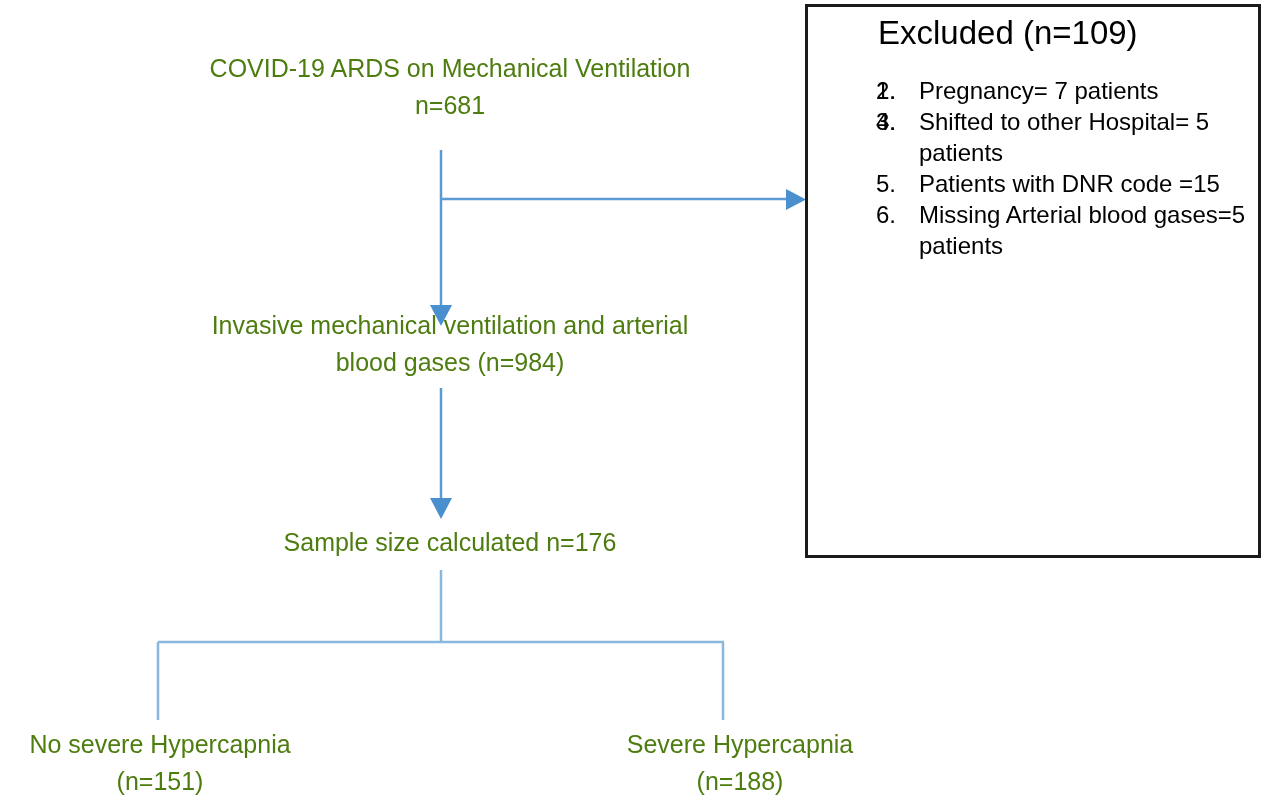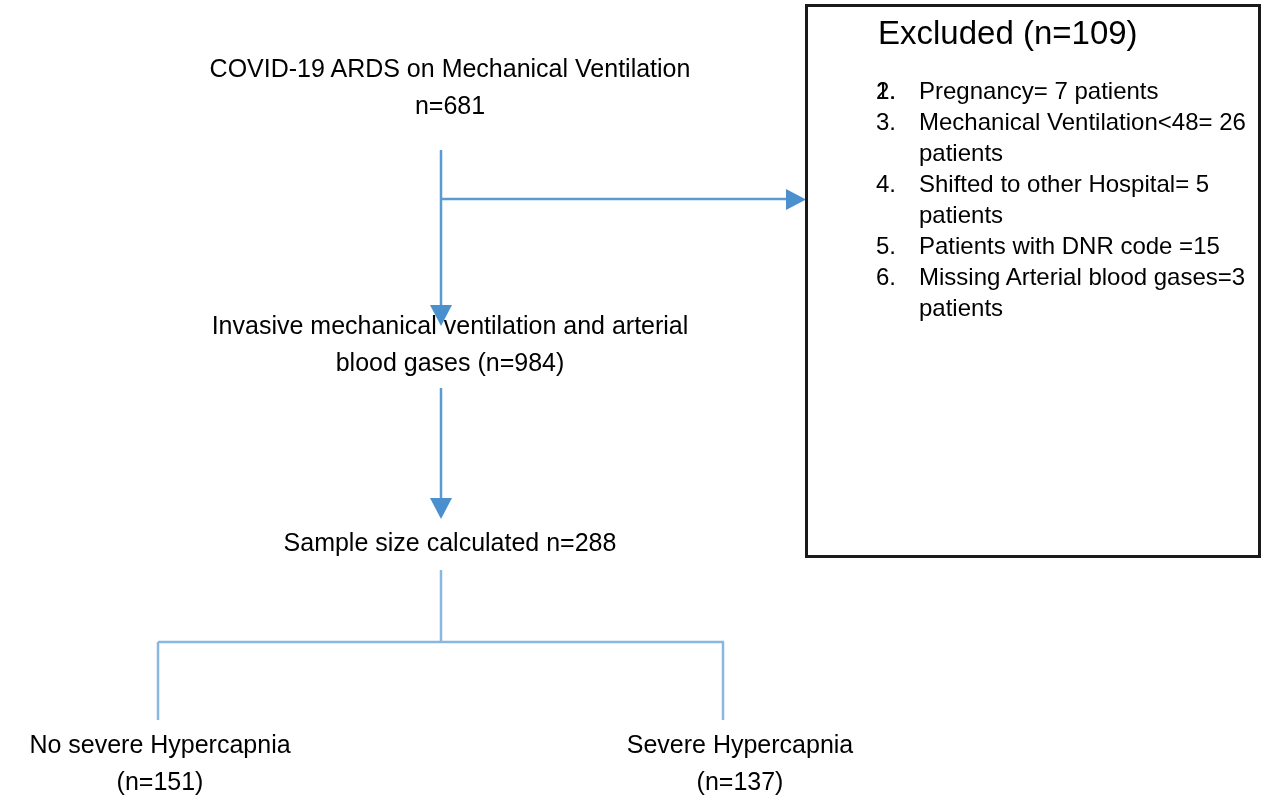--- a/index.html
+++ b/index.html
@@ -15,21 +15,21 @@
     background: #ffffff;
     overflow: hidden;
     font-family: "Liberation Sans", sans-serif;
     color: #000000;
   }
   .node-text {
     position: absolute;
     text-align: center;
     font-size: 25px;
     line-height: 37px;
-    color: #000000;
+    color: #4d7c0f;
     white-space: pre-line;
     z-index: 3;
   }
 
   
   #node-top {
     left: 110px;
     top: 50px;
     width: 680px;
   }
@@ -131,33 +131,33 @@
     <line x1="158" y1="642" x2="158" y2="720" stroke="#89b7dd" stroke-width="2.5"></line>
     <line x1="723" y1="642" x2="723" y2="720" stroke="#89b7dd" stroke-width="2.5"></line>
   </svg>
 
   <div class="node-text" id="node-top">COVID-19 ARDS on Mechanical Ventilation
 n=681</div>
 
   <div class="node-text" id="node-mid">Invasive mechanical ventilation and arterial
 blood gases (n=984)</div>
 
-  <div class="node-text" id="node-sample">Sample size calculated n=288</div>
+  <div class="node-text" id="node-sample">Sample size calculated n=176</div>
 
   <div class="node-text" id="node-left-outcome">No severe Hypercapnia
 (n=151)</div>
 
   <div class="node-text" id="node-right-outcome">Severe Hypercapnia
-(n=137)</div>
+(n=188)</div>
 
   <div id="excluded-box">
     <div id="excluded-title">Excluded (n=109)</div>
     <ol id="excluded-list">
         <li><span class="num">1.</span></li>
         <li><span class="num">2.</span><span>Pregnancy= 7 patients</span></li>
-        <li><span class="num">3.</span><span>Mechanical Ventilation&lt;48= 26 patients</span></li>
+        <li><span class="num">3.</span></li>
         <li><span class="num">4.</span><span>Shifted to other Hospital= 5 patients</span></li>
         <li><span class="num">5.</span><span>Patients with DNR code =15</span></li>
-        <li><span class="num">6.</span><span>Missing Arterial blood gases=3 patients</span></li>
+        <li><span class="num">6.</span><span>Missing Arterial blood gases=5 patients</span></li>
       </ol>
   </div>
 
 </div>
 
 </body></html>

